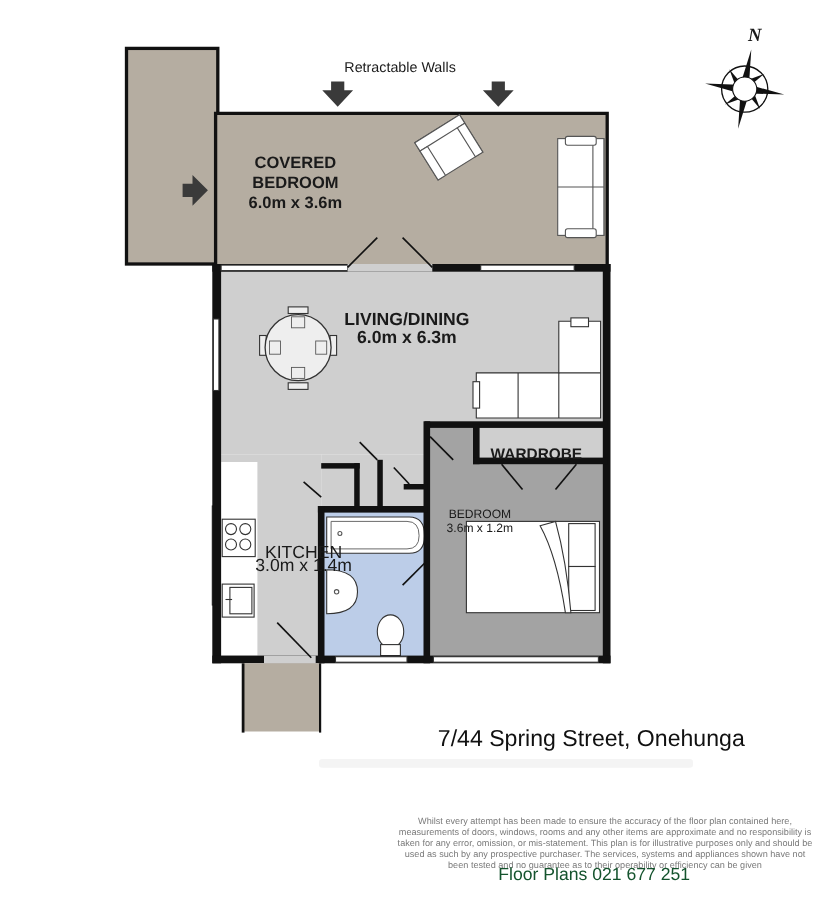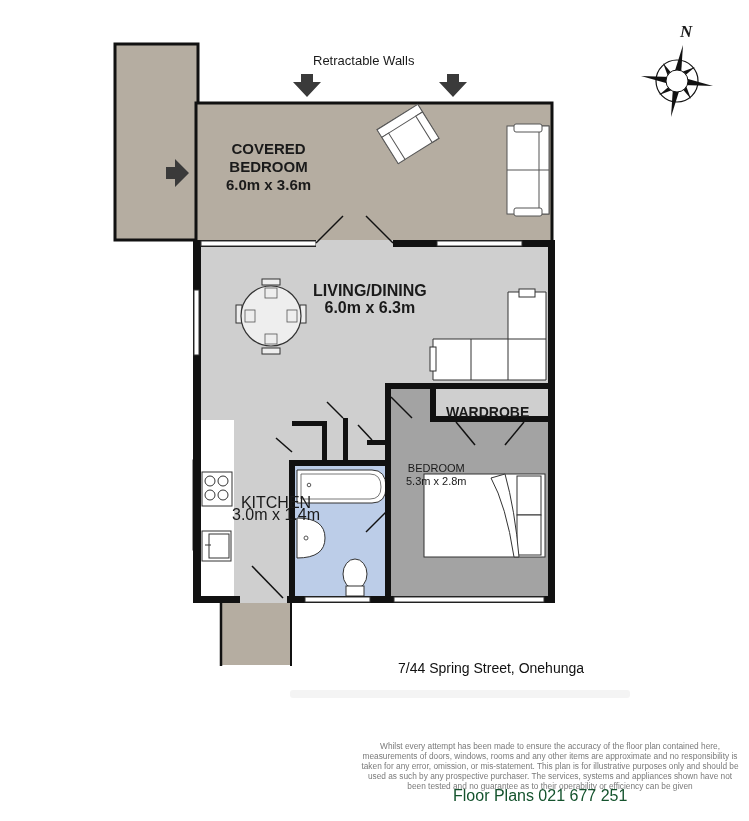--- a/index.html
+++ b/index.html
@@ -1,20 +1,20 @@
 <!DOCTYPE html>
 <html><head>
 <meta charset="utf-8">
 <style>
   html, body { margin: 0; padding: 0; background: #ffffff; }
   body { width: 749px; height: 821px; position: relative; overflow: hidden; font-family: "Liberation Sans", sans-serif; }
   #plan { position: absolute; left: 0; top: 0; }
   .lbl { position: absolute; color: #1a1a1a; text-align: center; line-height: 1.15; white-space: nowrap; }
   .bold { font-weight: bold; }
-  #address { position: absolute; left: 398px; top: 660px; font-size: 14px; color: #111; }
+  #address { position: absolute; left: 398px; top: 660px; font-size: 21px; color: #111; }
   #disclaimer { position: absolute; left: 358px; top: 741px; width: 384px; font-size: 8.3px; line-height: 10px; color: #7a7a7a; text-align: center; }
   #contact { position: absolute; left: 453px; top: 787px; font-size: 16px; color: #14532d; }
   #watermark { position: absolute; left: 290px; top: 690px; width: 340px; height: 8px; background: #f4f4f4; border-radius: 3px; }
 </style>
 </head>
 <body>
 
 <svg id="plan" width="749" height="821" viewBox="0 0 749 821">
 
   <rect x="115" y="44" width="83" height="196" fill="#b5ada1" stroke="#111" stroke-width="3"></rect>
@@ -193,21 +193,21 @@
 
 <div class="lbl bold" style="left:313px; top:282px; font-size:16px; line-height:17px;">
   <div>LIVING/DINING</div>
   <div>6.0m x 6.3m</div>
 </div>
 
 <div class="lbl bold" style="left:446px; top:404px; font-size:14px;">WARDROBE</div>
 
 <div class="lbl" style="left:406px; top:443px; font-size:11px; line-height:13px;margin-top:19px;">
   <div>BEDROOM</div>
-  <div>5.3m x 2.8m</div>
+  <div>3.6m x 1.2m</div>
 </div>
 
 <div class="lbl" style="left:232px; top:497px; font-size:16px; line-height:12px;">
   <div>KITCHEN</div>
   <div>3.0m x 1.4m</div>
 </div>
 
 <div class="lbl" style="left:680px; top:22px; font-size:17px; font-style:italic; font-weight:bold; font-family:'Liberation Serif', serif;">N</div>
 
 <div id="address">7/44 Spring Street, Onehunga</div>

